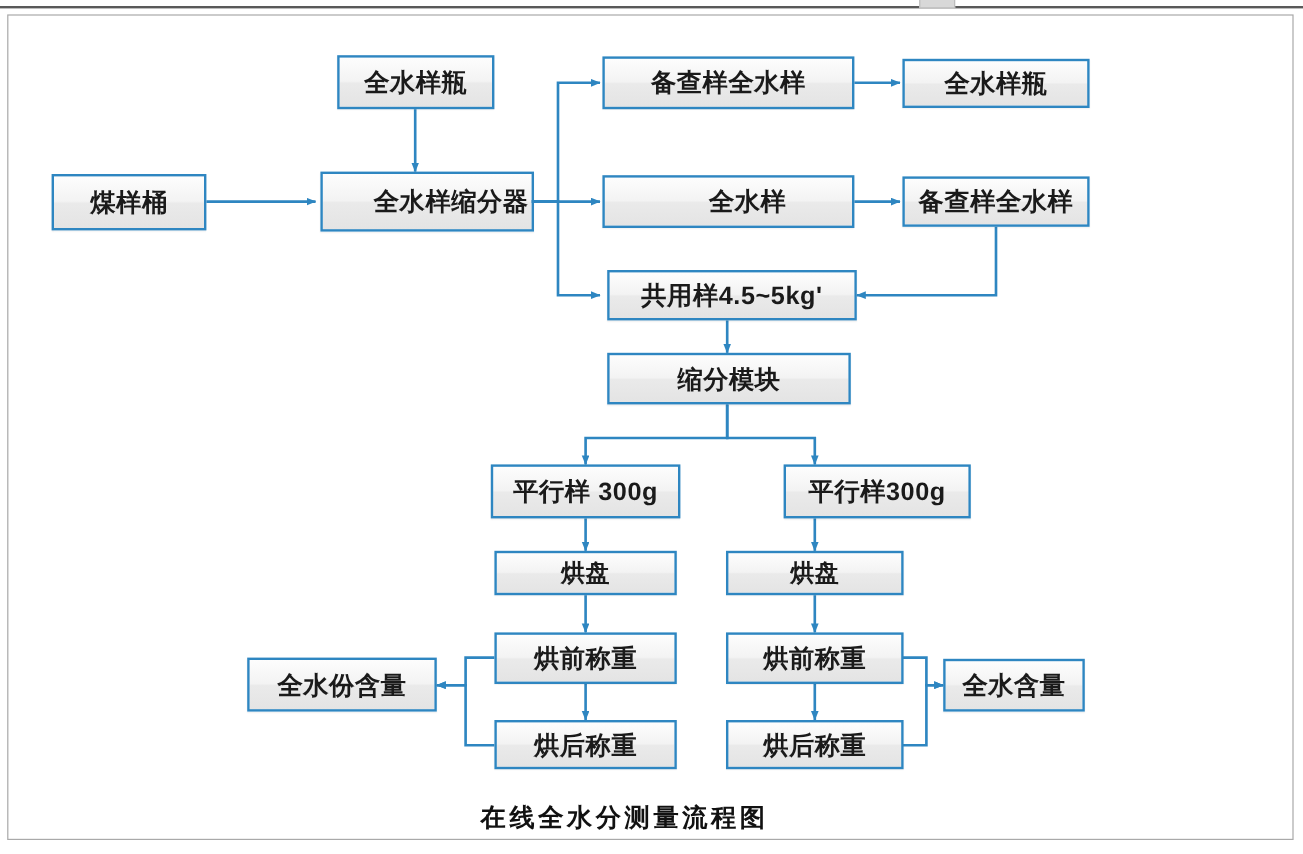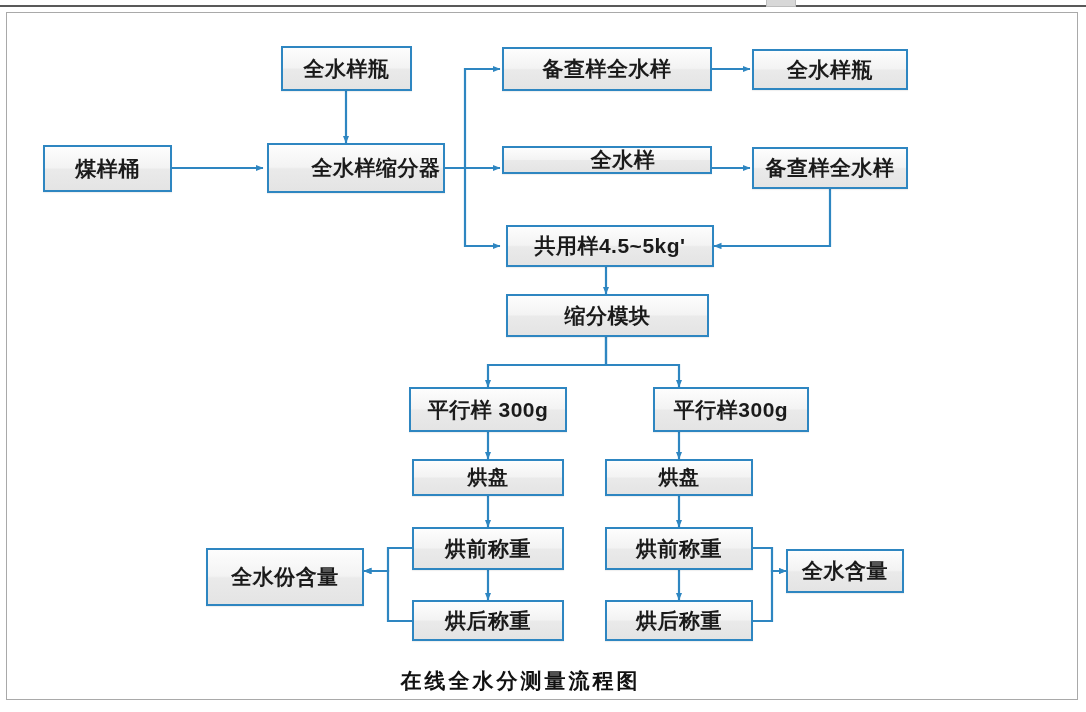--- a/index.html
+++ b/index.html
@@ -167,21 +167,21 @@
     </div>
 
     <div class="node" style="left:502px; top:47px;  width:210px; height:44px;">
       <span>备查样全水样</span>
     </div>
 
     <div class="node" style="left:752px; top:49px;  width:156px; height:41px;">
       <span>全水样瓶</span>
     </div>
 
-    <div class="node" style="left:502px; top:146px; width:210px; height:28px;padding-left:32px;">
+    <div class="node" style="left:502px; top:146px; width:210px; height:44px;padding-left:32px;">
       <span>全水样</span>
     </div>
 
     <div class="node" style="left:752px; top:147px; width:156px; height:42px;">
       <span>备查样全水样</span>
     </div>
 
     <div class="node" style="left:506px; top:225px; width:208px; height:42px;">
       <span>共用样4.5~5kg'</span>
     </div>
@@ -215,21 +215,21 @@
     </div>
 
     <div class="node" style="left:412px; top:600px; width:152px; height:41px;">
       <span>烘后称重</span>
     </div>
 
     <div class="node" style="left:605px; top:600px; width:148px; height:41px;">
       <span>烘后称重</span>
     </div>
 
-    <div class="node" style="left:206px; top:548px; width:158px; height:58px;">
+    <div class="node" style="left:206px; top:548px; width:158px; height:45px;">
       <span>全水份含量</span>
     </div>
 
     <div class="node" style="left:786px; top:549px; width:118px; height:44px;align-items:center;">
       <span>全水含量</span>
     </div>
 
     <div class="caption">在线全水分测量流程图</div>
 
   </div>

